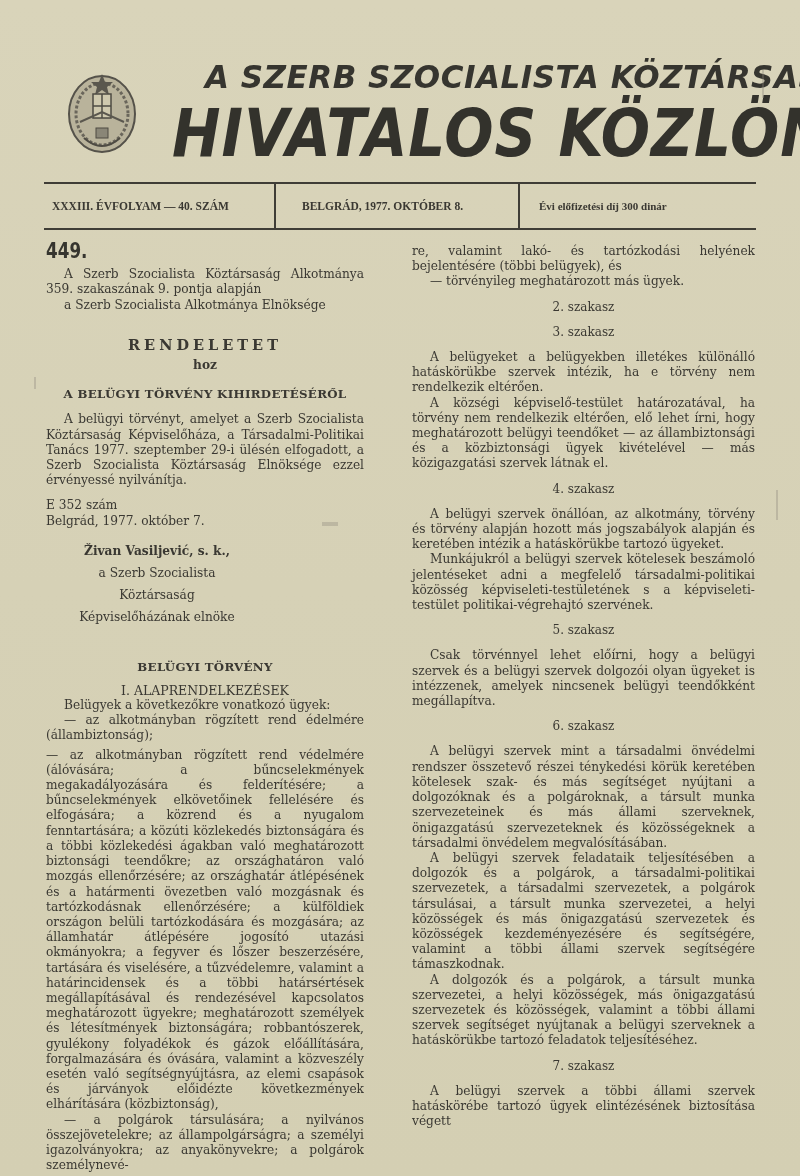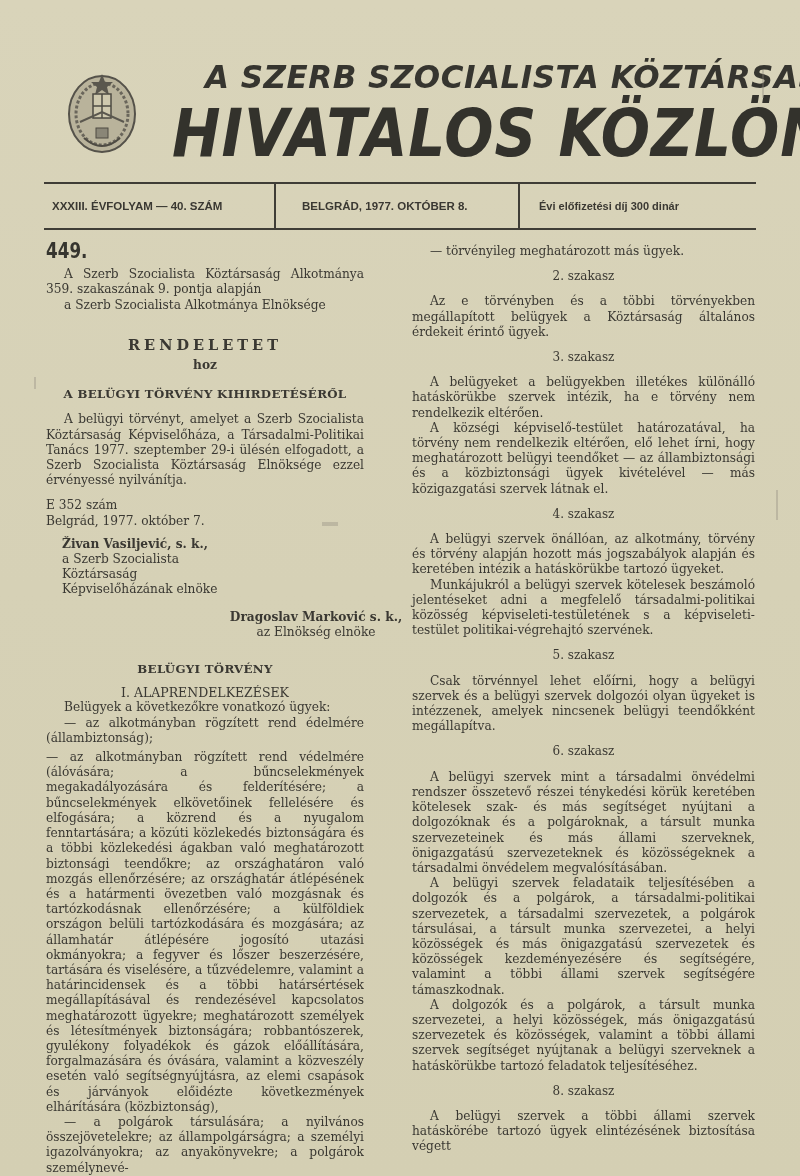--- a/index.html
+++ b/index.html
@@ -22,41 +22,41 @@
   .title-main {
     position: absolute; left: 172px; top: 96px;
     font-family: "DejaVu Sans", sans-serif; font-weight: bold; font-style: italic;
     font-size: 58px; letter-spacing: 1px; color: #33322c;
     transform: scaleY(1.12); transform-origin: top left; white-space: nowrap;
   }
   .infobar {
     position: absolute; left: 44px; top: 182px; width: 712px; height: 44px;
     border-top: 2px solid #3f3d36; border-bottom: 2px solid #3f3d36;
     display: flex; align-items: center;
-    font-family: Liberation Sans, sans-serif; font-weight: bold; font-size: 11.5px;
+    font-family: Liberation Serif, serif; font-weight: bold; font-size: 11.5px;
     color: #3a3832;
   }
   .infobar .cell { height: 100%; display: flex; align-items: center; white-space: nowrap; }
   .infobar .c1 { width: 232px; padding-left: 8px; border-right: 2px solid #3f3d36; box-sizing: border-box; }
   .infobar .c2 { width: 244px; padding-left: 26px; border-right: 2px solid #3f3d36; box-sizing: border-box; text-align: right; }
   .infobar .c3 { padding-left: 19px; font-weight: bold; font-size: 11px; }
 
   .col { position: absolute; top: 238px; font-size: 12.2px; line-height: 15.2px; }
   .col.left { left: 46px; width: 318px; }
   .col.right { left: 412px; width: 343px; }
   .col p { margin: 0; text-align: justify; }
   .indent { text-indent: 18px; }
   .num { font-family: "DejaVu Sans", sans-serif; font-weight: bold; font-size: 21px; transform: scaleX(0.8); transform-origin: left; margin: 6px 0 8px 0; color: #36352f; }
   .center { text-align: center !important; }
   .spaced { letter-spacing: 4px; font-weight: bold; font-size: 14.5px; }
   .bold { font-weight: bold; }
   .sm-bold { font-weight: bold; font-size: 11.8px; letter-spacing: 0.3px; }
   .sec { text-align: center !important; margin: 10px 0 10px 0 !important; font-size: 12px; }
   .sig1 { padding-left: 16px; }
-  .sig1 div { width: 190px; }
+  .sig1 div { text-align: center; width: 190px; margin-top: 7px; }
   .sig2 { margin-left: 180px; width: 180px; text-align: center; }
   .speck { position: absolute; background: #8b867a; opacity: 0.35; }
 </style>
 </head>
 <body>
 
 <div class="page">
 
   <div class="masthead">
     <svg class="emblem" viewBox="0 0 72 92">
@@ -96,53 +96,49 @@
     <p>E 352 szám</p>
     <p>Belgrád, 1977. október 7.</p>
     <div style="height:8px"></div>
     <div class="sig1">
       <div class="bold">Živan Vasiljević, s. k.,</div>
       <div>a Szerb Szocialista</div>
       <div>Köztársaság</div>
       <div>Képviselőházának elnöke</div>
     </div>
     <div style="height:12px"></div>
-    <div class="sig2">
-      <div class="bold">Dragoslav Marković s. k.,</div>
-      <div>az Elnökség elnöke</div>
-    </div>
     <div style="height:22px"></div>
     <p class="center sm-bold">BELÜGYI TÖRVÉNY</p>
     <div style="height:8px"></div>
     <p class="center" style="font-size:12.5px">I. ALAPRENDELKEZÉSEK</p>
     <p class="indent">Belügyek a következőkre vonatkozó ügyek:</p>
     <p class="indent">— az alkotmányban rögzített rend édelmére (állambiztonság);</p>
     <div style="height:4px"></div>
     <p>— az alkotmányban rögzített rend védelmére (álóvására; a bűncselekmények megakadályozására és felderítésére; a bűncselekmények elkövetőinek fellelésére és elfogására; a közrend és a nyugalom fenntartására; a közúti közlekedés biztonságára és a többi közlekedési ágakban való meghatározott biztonsági teendőkre; az országhatáron való mozgás ellenőrzésére; az országhatár átlépésének és a határmenti övezetben való mozgásnak és tartózkodásnak ellenőrzésére; a külföldiek országon belüli tartózkodására és mozgására; az államhatár átlépésére jogosító utazási okmányokra; a fegyver és lőszer beszerzésére, tartására és viselésére, a tűzvédelemre, valamint a határincidensek és a többi határsértések megállapításával és rendezésével kapcsolatos meghatározott ügyekre; meghatározott személyek és létesítmények biztonságára; robbantószerek, gyulékony folyadékok és gázok előállítására, forgalmazására és óvására, valamint a közveszély esetén való segítségnyújtásra, az elemi csapások és járványok előidézte következmények elhárítására (közbiztonság),</p>
     <p class="indent">— a polgárok társulására; a nyilvános összejövetelekre; az állampolgárságra; a személyi igazolványokra; az anyakönyvekre; a polgárok személynevé-</p>
   </div>
 
   <div class="col right">
     <div style="height:6px"></div>
+    <p>re, valamint lakó- és tartózkodási helyének bejelentésére (többi belügyek), és</p>
     <p class="indent">— törvényileg meghatározott más ügyek.</p>
     <p class="sec">2. szakasz</p>
-    <p class="indent">Az e törvényben és a többi törvényekben megállapított belügyek a Köztársaság általános érdekeit érintő ügyek.</p>
     <p class="sec">3. szakasz</p>
     <p class="indent">A belügyeket a belügyekben illetékes különálló hatáskörükbe szervek intézik, ha e törvény nem rendelkezik eltérően.</p>
     <p class="indent">A községi képviselő-testület határozatával, ha törvény nem rendelkezik eltérően, elő lehet írni, hogy meghatározott belügyi teendőket — az állambiztonsági és a közbiztonsági ügyek kivételével — más közigazgatási szervek látnak el.</p>
     <p class="sec">4. szakasz</p>
     <p class="indent">A belügyi szervek önállóan, az alkotmány, törvény és törvény alapján hozott más jogszabályok alapján és keretében intézik a hatáskörükbe tartozó ügyeket.</p>
     <p class="indent">Munkájukról a belügyi szervek kötelesek beszámoló jelentéseket adni a megfelelő társadalmi-politikai közösség képviseleti-testületének s a képviseleti-testület politikai-végrehajtó szervének.</p>
     <p class="sec">5. szakasz</p>
     <p class="indent">Csak törvénnyel lehet előírni, hogy a belügyi szervek és a belügyi szervek dolgozói olyan ügyeket is intézzenek, amelyek nincsenek belügyi teendőkként megállapítva.</p>
     <p class="sec">6. szakasz</p>
     <p class="indent">A belügyi szervek mint a társadalmi önvédelmi rendszer összetevő részei ténykedési körük keretében kötelesek szak- és más segítséget nyújtani a dolgozóknak és a polgároknak, a társult munka szervezeteinek és más állami szerveknek, önigazgatású szervezeteknek és közösségeknek a társadalmi önvédelem megvalósításában.</p>
     <p class="indent">A belügyi szervek feladataik teljesítésében a dolgozók és a polgárok, a társadalmi-politikai szervezetek, a társadalmi szervezetek, a polgárok társulásai, a társult munka szervezetei, a helyi közösségek és más önigazgatású szervezetek és közösségek kezdeményezésére és segítségére, valamint a többi állami szervek segítségére támaszkodnak.</p>
     <p class="indent">A dolgozók és a polgárok, a társult munka szervezetei, a helyi közösségek, más önigazgatású szervezetek és közösségek, valamint a többi állami szervek segítséget nyújtanak a belügyi szerveknek a hatáskörükbe tartozó feladatok teljesítéséhez.</p>
-    <p class="sec">8. szakasz</p>
+    <p class="sec">7. szakasz</p>
     <p class="indent">A belügyi szervek a többi állami szervek hatáskörébe tartozó ügyek elintézésének biztosítása végett</p>
   </div>
 
   <div class="speck" style="left:322px;top:522px;width:16px;height:4px;"></div>
   <div class="speck" style="left:762px;top:70px;width:2px;height:28px;"></div>
   <div class="speck" style="left:776px;top:490px;width:2px;height:30px;"></div>
   <div class="speck" style="left:34px;top:377px;width:2px;height:12px;"></div>
 </div>
 
 </body></html>

